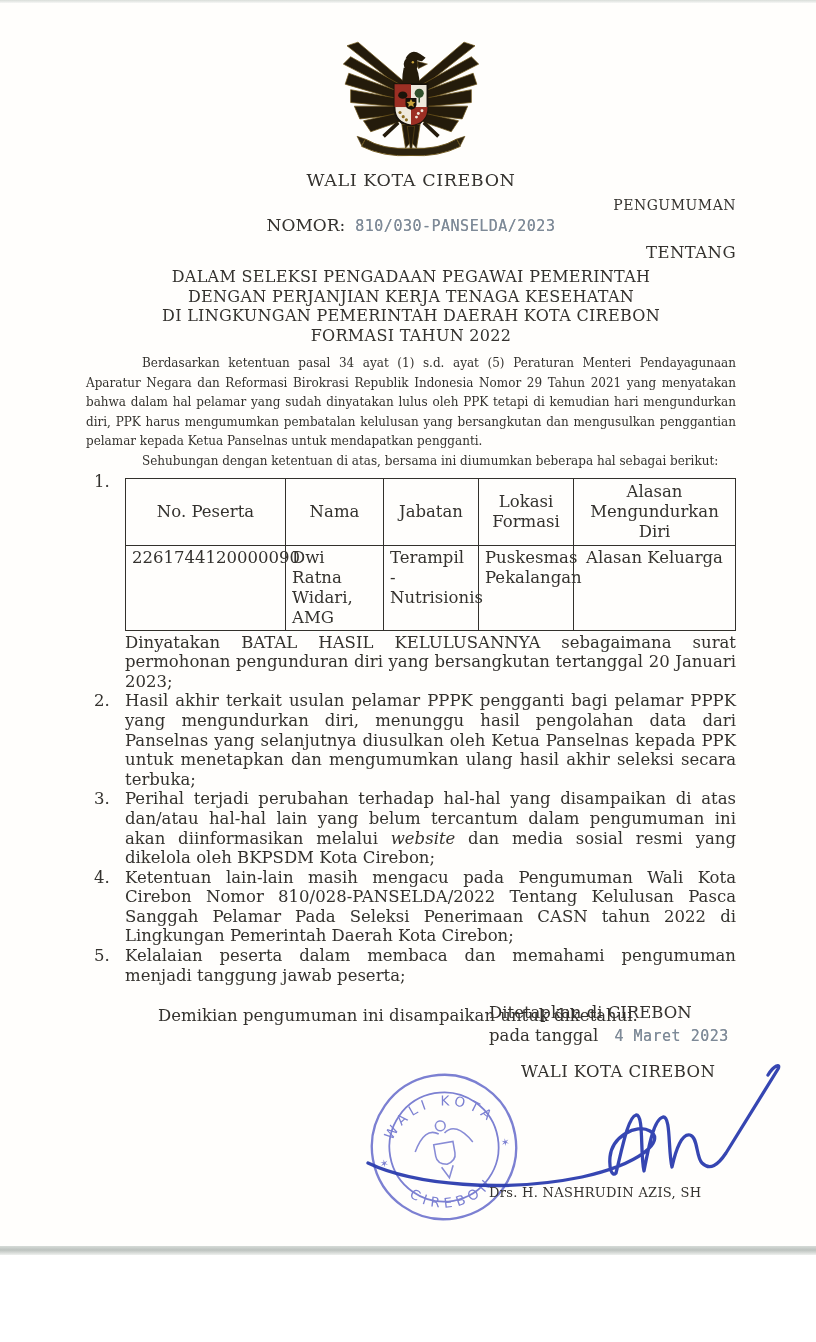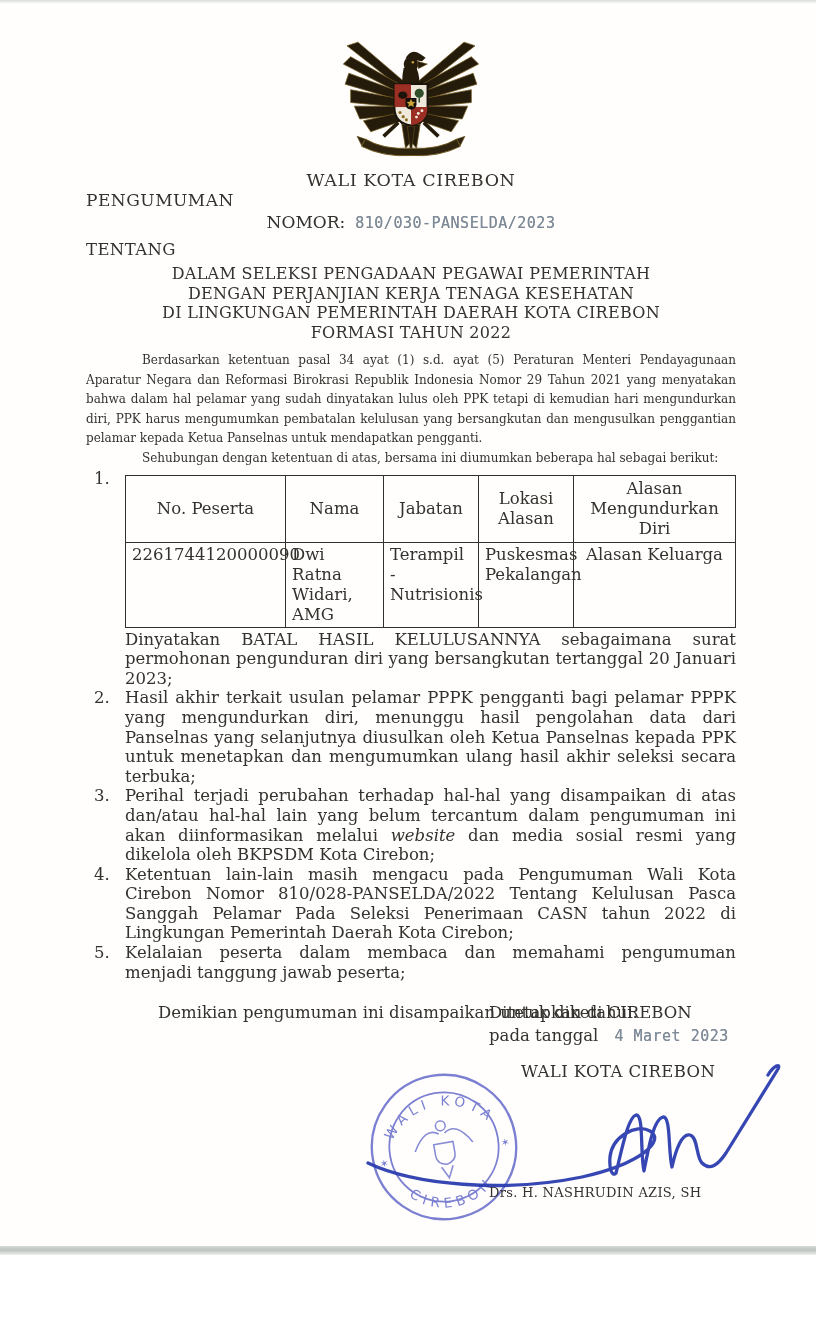--- a/index.html
+++ b/index.html
@@ -11,29 +11,29 @@
   }
   .paper-top-edge{position:absolute;top:0;left:0;right:0;height:3px;
     background:linear-gradient(180deg,#d9ddd9,#f6f7f5);}
   .paper-bottom-edge{position:absolute;top:1246px;left:0;right:0;height:9px;
     background:linear-gradient(180deg,#d6dbd7 0%,#bcc2be 45%,#eef0ee 100%);}
   .below-paper{position:absolute;top:1255px;left:0;right:0;bottom:0;background:#ffffff;}
 
   .content{position:relative;padding:0 80px 0 86px;}
   .emblem-wrap{text-align:center;padding-top:33px;height:130px;}
   .authority{ text-align:center;font-size:17.5px;letter-spacing:.6px;margin-top:7px;}
-  .doc-type { text-align:left;font-size:17px;letter-spacing:.5px;}
+  .doc-type { text-align:right;font-size:14px;letter-spacing:.5px;margin-top:7px;}
   .nomor-line{text-align:center;font-size:17px;margin-top:2px;}
   .stamped{
     font-family:"DejaVu Sans Mono","Liberation Mono",monospace;
     color:#7e8a97;font-size:15px;letter-spacing:.5px;
     text-shadow:0 0 .6px #8e99a6;
   }
   .stamped-number{margin-left:10px;}
-  .tentang{text-align:left;font-size:16.5px;letter-spacing:.4px;margin-top:8px;}
+  .tentang{text-align:right;font-size:16.5px;letter-spacing:.4px;margin-top:8px;}
   .title-block{margin-top:5px;text-align:center;font-size:16px;line-height:19.5px;letter-spacing:.3px;}
 
   .para{margin:0;font-size:12px;line-height:19.6px;text-align:justify;}
   .para.first{margin-top:9px;}
   .para.indent{text-indent:56px;}
 
   .olist{margin-top:0;}
   .li{display:flex;align-items:flex-start;}
   .li .num{width:31px;flex:0 0 31px;margin-left:8px;font-size:16.5px;line-height:19.6px;}
   .li .li-body{flex:1;font-size:16.5px;line-height:19.6px;text-align:justify;}
@@ -150,21 +150,21 @@
                 <col class="c3">
                 <col class="c4">
                 <col class="c5">
               </colgroup>
             <thead>
               <tr>
                 <th>No. Peserta</th>
                 <th>Nama</th>
                 <th>Jabatan</th>
                 <th>Lokasi
-Alasan</th>
+Formasi</th>
                 <th>Alasan
 Mengundurkan Diri</th>
               </tr>
             </thead>
             <tbody>
               <tr>
                 <td class="cell-left">2261744120000090</td>
                 <td class="cell-left">Dwi Ratna Widari, AMG</td>
                 <td class="cell-left">Terampil - Nutrisionis</td>
                 <td class="cell-left">Puskesmas Pekalangan</td>

